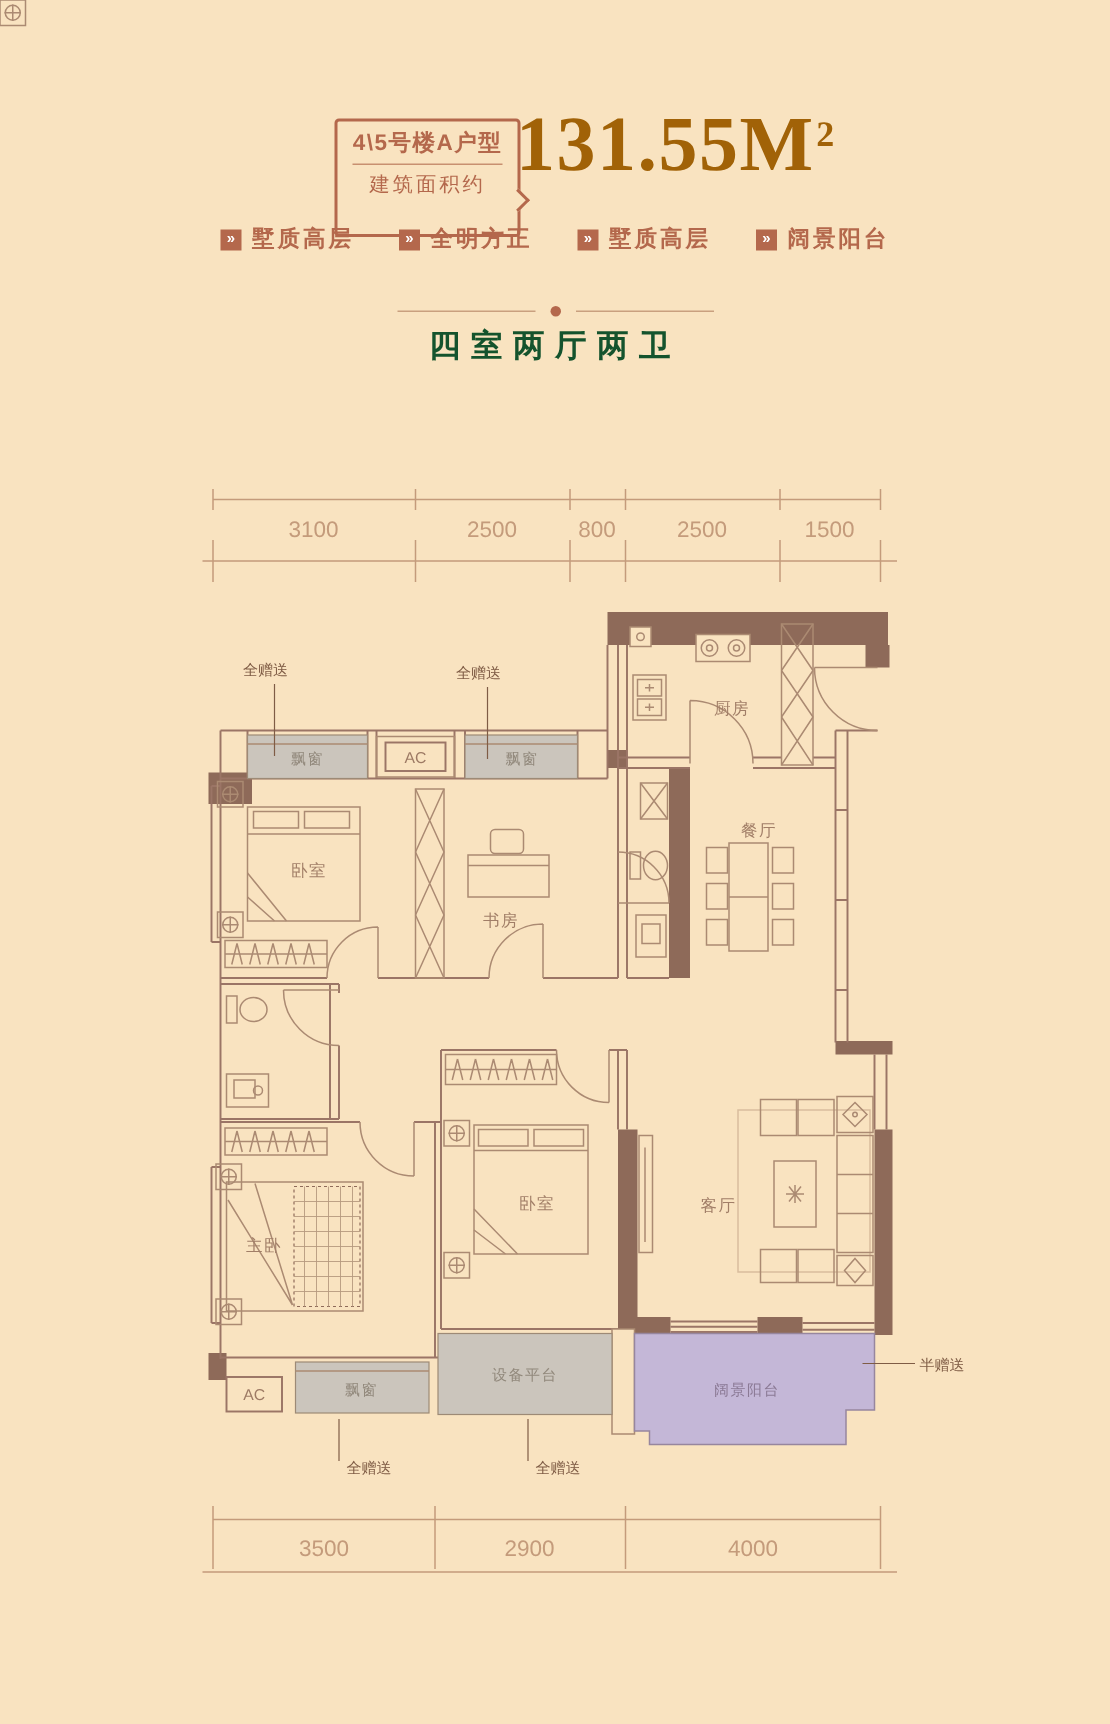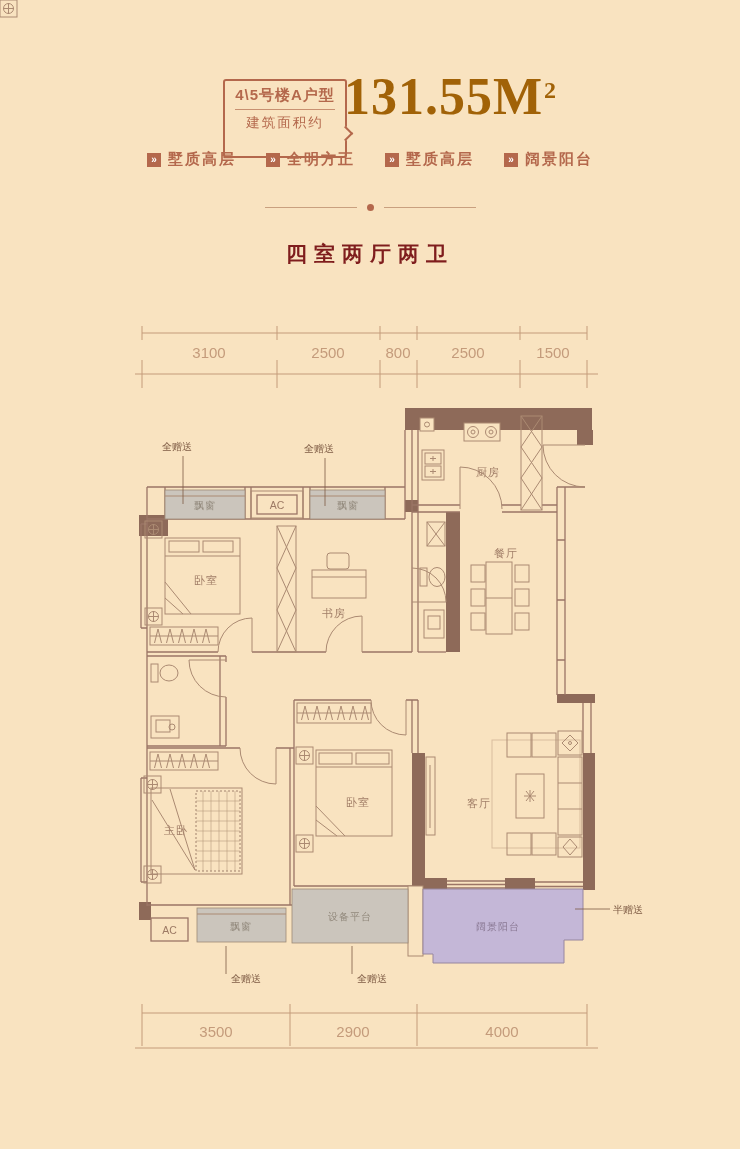--- a/index.html
+++ b/index.html
@@ -40,21 +40,21 @@
   }
   .tag-label{font-size:15px;color:#b4684c;letter-spacing:2px;font-weight:600;}
   .divider{
     position:absolute;top:204px;left:0;width:100%;
     display:flex;align-items:center;justify-content:center;gap:10px;
   }
   .divider .line{width:92px;height:1px;background:#c9a07f;}
   .divider .dot{width:7px;height:7px;border-radius:50%;background:#b4684c;}
   .plan-title{
     position:absolute;top:216px;left:0;width:100%;text-align:center;
-    font-size:21px;font-weight:700;color:#7f1d1d;letter-spacing:7px;margin-top:24px;
+    font-size:21px;font-weight:700;color:#14532d;letter-spacing:7px;
   }
   
   svg{position:absolute;left:0;top:0;}
   svg text{font-family:"Liberation Sans","DejaVu Sans",sans-serif;}
   .w{fill:none;stroke:#9b7566;stroke-width:1.3;}
   .f{fill:none;stroke:#ab8a72;stroke-width:1;}
   .fl{fill:#f9e3c0;stroke:#ab8a72;stroke-width:1;}
   .brn{fill:#8e6a59;stroke:none;}
   .gry{fill:#cbc5bc;stroke:#9d8a76;stroke-width:0.8;}
   .pur{fill:#c4b7d7;stroke:#97869e;stroke-width:1;}

